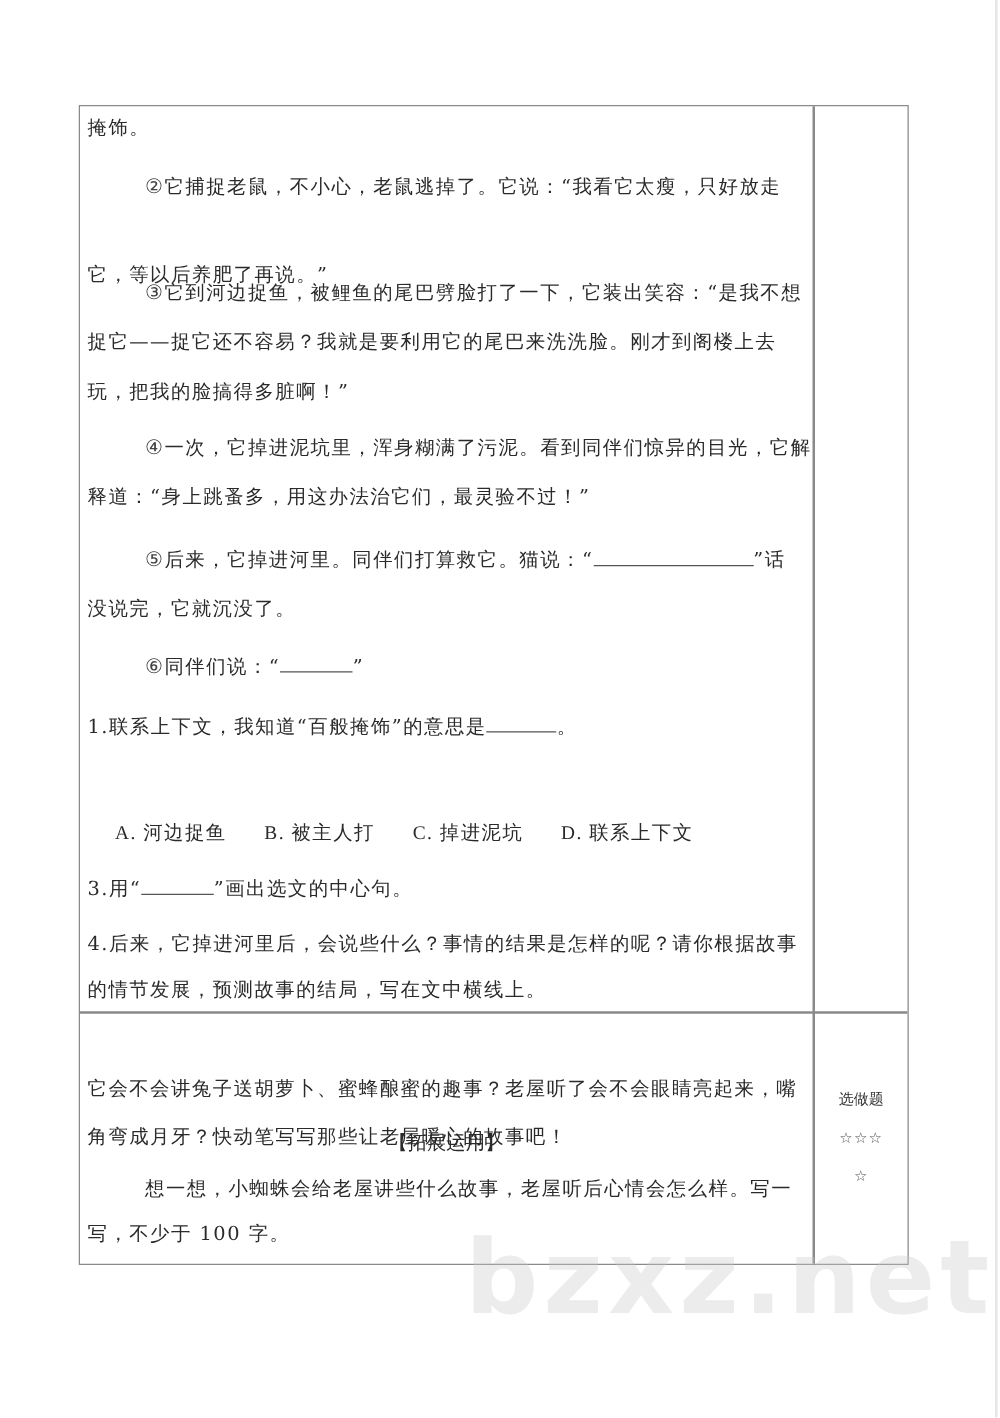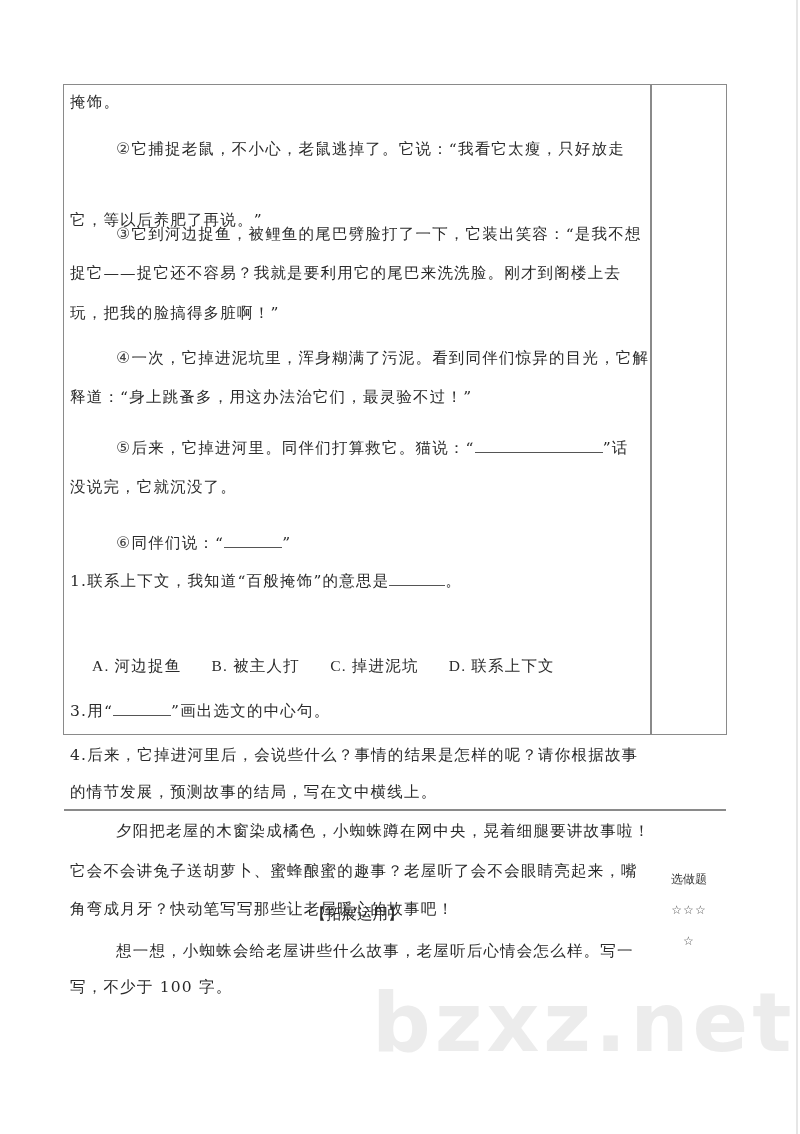--- a/index.html
+++ b/index.html
@@ -21,21 +21,21 @@
     top: 0;
     width: 2px;
     height: 1134px;
     background: #e6e6e6;
   }
   .table {
     position: absolute;
     left: 63px;
     top: 84px;
     width: 664px;
-    height: 651px;
+    height: 928px;
     border: 1.5px solid #8a8a8a;
     box-sizing: border-box;
     padding-left: 23px;
   }
   .col-divider {
     position: absolute;
     left: 586px;
     top: 0;
     width: 1.5px;
     height: 100%;
@@ -130,21 +130,21 @@
   <div class="line indent" style="top:263px;">
     <span class="circ">④</span><span>一次，它掉进泥坑里，浑身糊满了污泥。看到同伴们惊异的目光，它解</span>
   </div>
   <div class="line" style="top:302px;">释道：“身上跳蚤多，用这办法治它们，最灵验不过！”</div>
 
   <div class="line indent" style="top:353px;">
     <span class="circ">⑤</span><span>后来，它掉进河里。同伴们打算救它。猫说：“</span><span class="blank" style="width:128px;"></span><span>”话</span>
   </div>
   <div class="line" style="top:392px;">没说完，它就沉没了。</div>
 
-  <div class="line indent" style="top:448px;text-align:center;">
+  <div class="line indent" style="top:438px;text-align:center;">
     <span class="circ">⑥</span><span>同伴们说：“</span><span class="blank" style="width:58px;"></span><span>”</span>
   </div>
 
   <div class="line" style="top:486px;">
     <span>1.联系上下文，我知道“百般掩饰”的意思是</span><span class="blank" style="width:56px;"></span><span>。</span>
   </div>
 
 
   <div class="line indent-q" style="top:571px;">
     <span class="opt">A. 河边捉鱼</span>
@@ -153,21 +153,20 @@
     <span class="opt">D. 联系上下文</span>
   </div>
 
   <div class="line" style="top:616px;">
     <span>3.用“</span><span class="blank" style="width:58px;"></span><span>”画出选文的中心句。</span>
   </div>
 
   <div class="line" style="top:660px;">4.后来，它掉进河里后，会说些什么？事情的结果是怎样的呢？请你根据故事</div>
   <div class="line" style="top:697px;">的情节发展，预测故事的结局，写在文中横线上。</div>
 
-  <div class="line indent" style="top:736px;">夕阳把老屋的木窗染成橘色，小蜘蛛蹲在网中央，晃着细腿要讲故事啦！</div>
   <div class="line" style="top:776px;">它会不会讲兔子送胡萝卜、蜜蜂酿蜜的趣事？老屋听了会不会眼睛亮起来，嘴</div>
   <div class="line" style="top:814px;">角弯成月牙？快动笔写写那些让老屋暖心的故事吧！</div>
 
   <div class="heading" style="top:818px; top:819px;">【拓展运用】</div>
 
   <div class="line indent" style="top:856px;">想一想，小蜘蛛会给老屋讲些什么故事，老屋听后心情会怎么样。写一</div>
   <div class="line" style="top:892px;">写，不少于 100 字。</div>
 
   <div class="side-label" style="top:784px;">选做题</div>
   <div class="side-label stars" style="top:815px;">☆☆☆</div>

